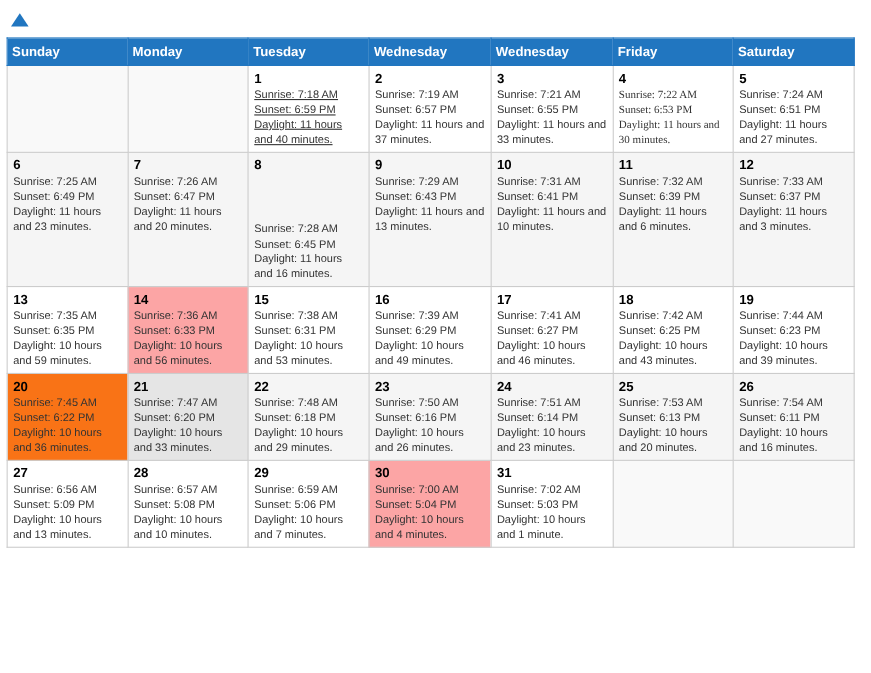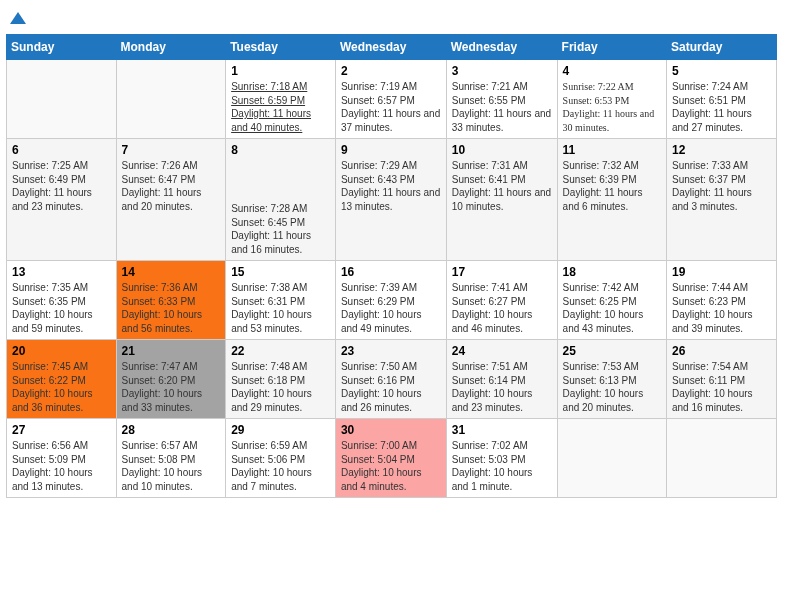--- a/index.html
+++ b/index.html
@@ -246,21 +246,21 @@
         </tr>
         <tr>
           <td style="background: rgb(255, 255, 255);">
             <div class="cell-content">
               <span class="day-number">13</span>
               <div class="cell-text" style="white-space: pre-line;">Sunrise: 7:35 AM
 Sunset: 6:35 PM
 Daylight: 10 hours and 59 minutes.</div>
             </div>
           </td>
-          <td style="background: #f97316;">
+          <td style="background: #fca5a5;">
             <div class="cell-content">
               <span class="day-number">14</span>
               <div class="cell-text" style="white-space: pre-line;">Sunrise: 7:36 AM
 Sunset: 6:33 PM
 Daylight: 10 hours and 56 minutes.</div>
             </div>
           </td>
           <td style="background: rgb(255, 255, 255);">
             <div class="cell-content">
               <span class="day-number">15</span>
@@ -304,21 +304,21 @@
         </tr>
         <tr>
           <td style="background: #f97316;">
             <div class="cell-content">
               <span class="day-number">20</span>
               <div class="cell-text" style="white-space: pre-line;">Sunrise: 7:45 AM
 Sunset: 6:22 PM
 Daylight: 10 hours and 36 minutes.</div>
             </div>
           </td>
-          <td style="background: #a3a3a3;">
+          <td style="background: #e5e5e5;">
             <div class="cell-content">
               <span class="day-number">21</span>
               <div class="cell-text" style="white-space: pre-line;">Sunrise: 7:47 AM
 Sunset: 6:20 PM
 Daylight: 10 hours and 33 minutes.</div>
             </div>
           </td>
           <td style="background: rgb(245, 245, 245);">
             <div class="cell-content">
               <span class="day-number">22</span>

